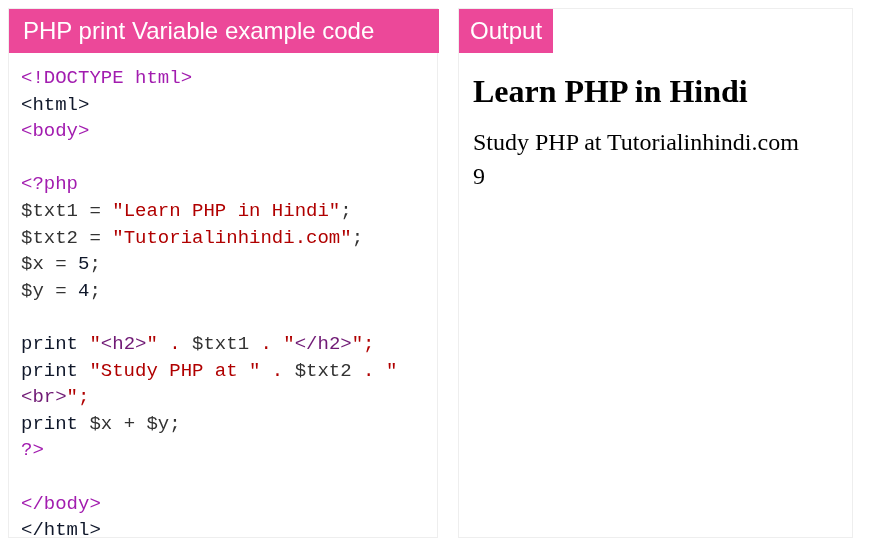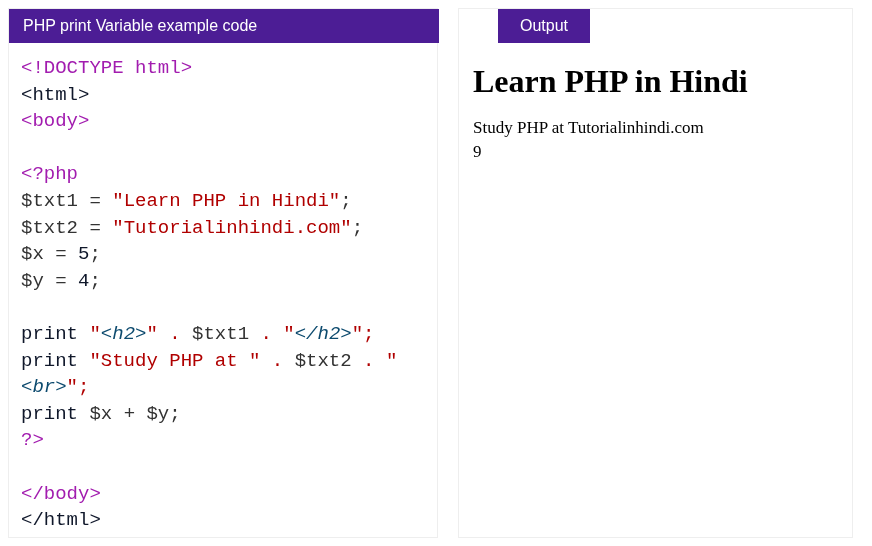--- a/index.html
+++ b/index.html
@@ -16,62 +16,61 @@
       background: #fff;
       border: 1px solid #eee;
     }
     .panel-left {
       width: 430px;
     }
     .panel-right {
       width: 395px;
     }
     .tab-header {
-      background: #4c1d95;
+      background: #ec4899;
       color: #fff;
-      font-size: 16px;
+      font-size: 24px;
       padding: 8px 14px;
       display: inline-block;
       font-weight: 400;
     }
     .tab-header-left {
       width: 430px;
       display: block;
     }
     .tab-header-right {
       display: inline-block;
-      padding: 8px 22px;
-      margin-left: 39px;
+      padding: 8px 11px;
     }
     .code-block {
       padding: 12px;
       font-family: "Courier New", monospace;
       font-size: 19px;
       line-height: 1.4;
       white-space: pre;
       color: #333;
     }
     .output-block {
       padding: 20px 14px;
     }
     .output-block h2 {
       font-family: Georgia, "Times New Roman", serif;
       font-size: 32px;
       font-weight: bold;
       margin-bottom: 16px;
     }
     .output-block .txt {
       font-family: Georgia, "Times New Roman", serif;
-      font-size: 17px;
+      font-size: 24px;
       line-height: 1.4;
     }
     .kw-gray { color: #a21caf; }
     .kw-blue { color: #0f172a; }
     .kw-red { color: #a21caf; }
-    .kw-green { color: #0c4a6e; font-style: italic; }
+    .kw-green { color: #701a75; }
     .kw-darkred { color: #b00000; }
   </style>
 </head>
 <body>
 
 <div class="panel panel-left">
   <div class="tab-header tab-header-left">PHP print Variable example code</div>
   <div class="code-block"><span class="kw-gray">&lt;!DOCTYPE html&gt;</span>
 <span class="kw-blue">&lt;html&gt;</span>
 <span class="kw-red">&lt;body&gt;</span>

